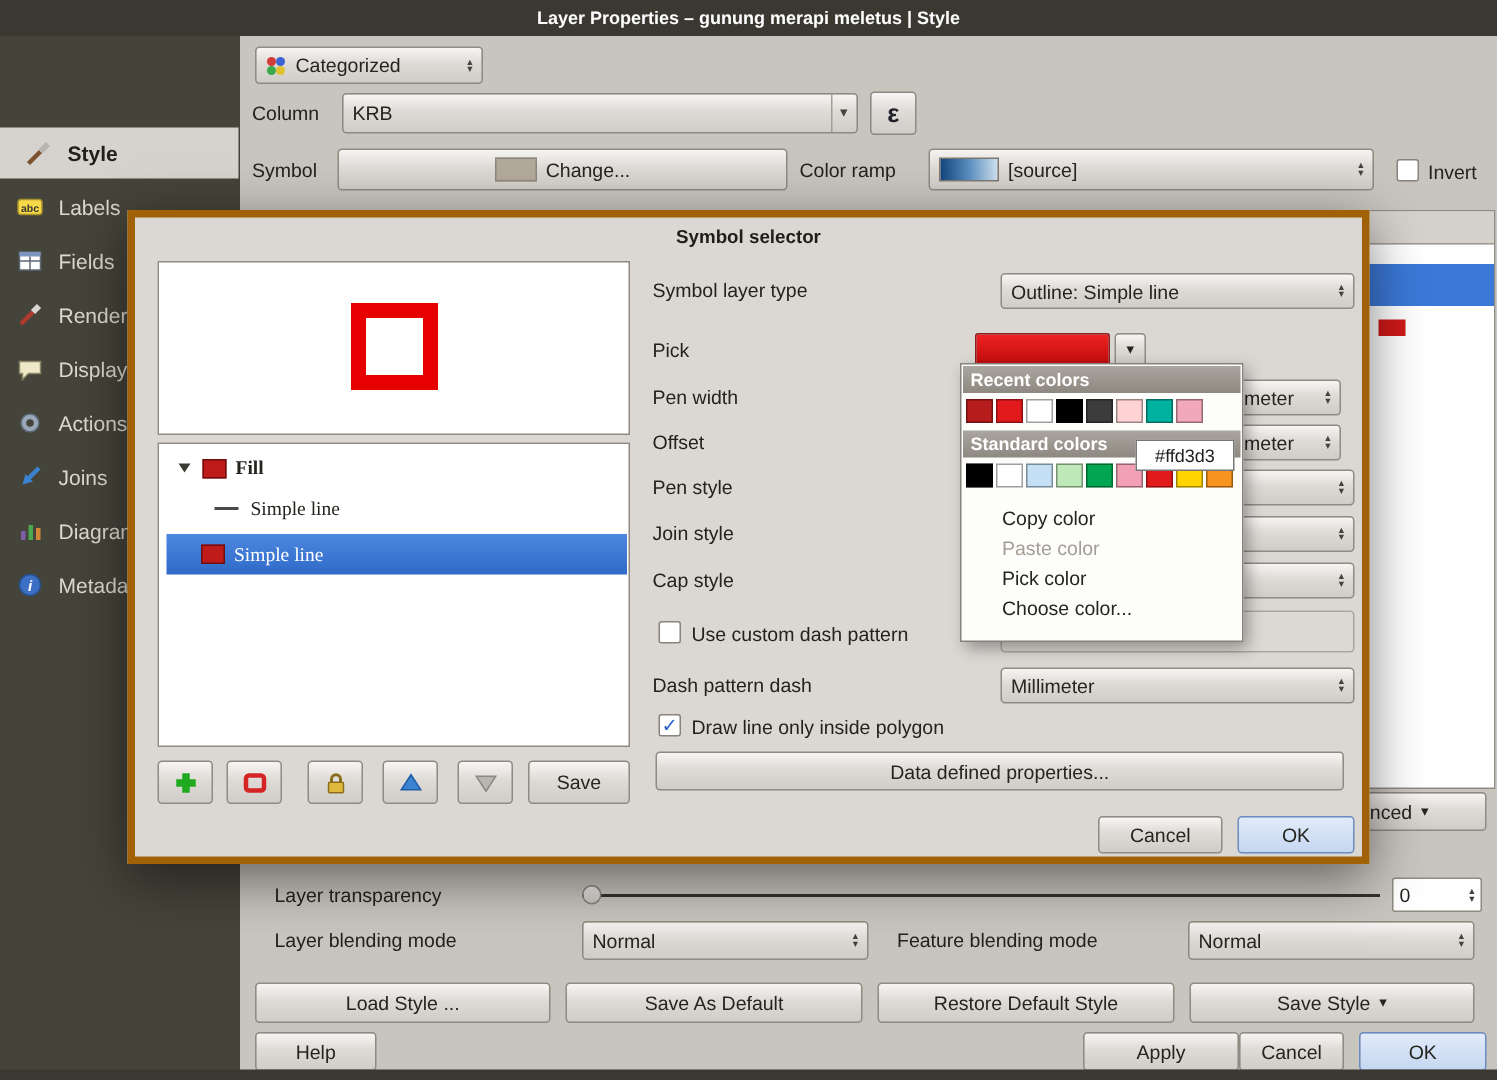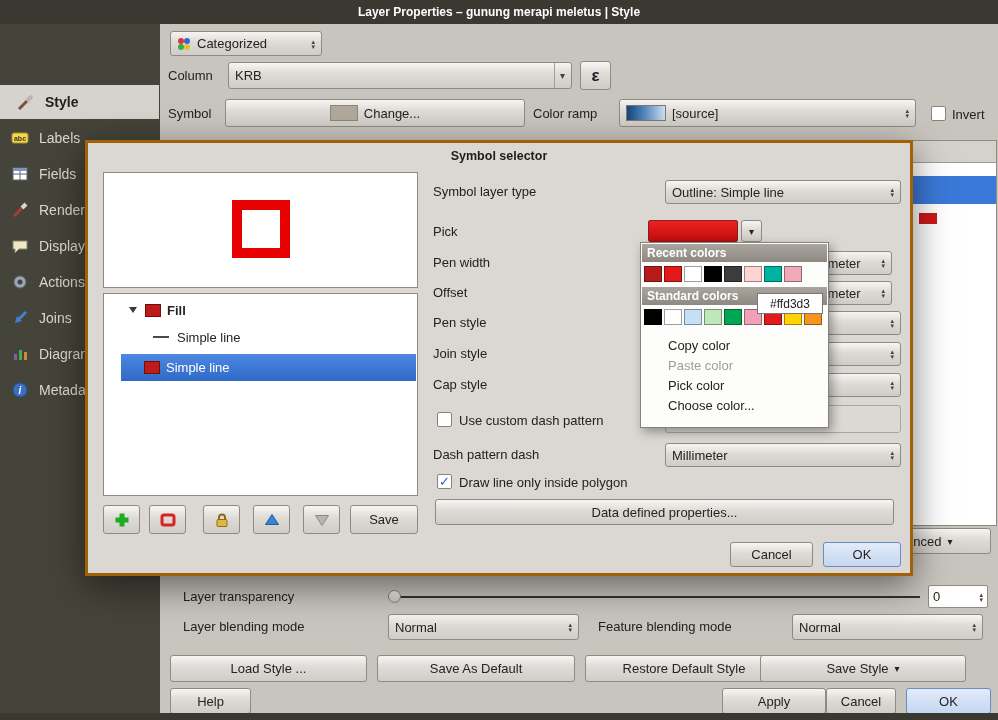--- a/index.html
+++ b/index.html
@@ -13,24 +13,24 @@
   .sicon { width:20px; height:20px; display:flex; align-items:center; justify-content:center; flex:0 0 20px; }
   .lbl { position:absolute; font-size:13px; color:#24221d; white-space:nowrap; }
   .btn, .combo { position:absolute; background:linear-gradient(#f7f5f3,#dedad6 45%,#d0ccc7); border:1px solid #8f8a82; border-radius:3px; display:flex; align-items:center; font-size:13px; color:#26241f; }
   .btn { justify-content:center; gap:6px; }
   .combo { padding:0 6px; gap:6px; overflow:hidden; }
   .spin { margin-left:auto; color:#44423c; flex:0 0 auto; }
   .spin::before { content:"▴\A▾"; white-space:pre; display:block; font-size:7px; line-height:5px; text-align:center; }
   .darr { margin-left:auto; font-size:10px; color:#44423c; padding-left:5px; border-left:1px solid #a39e96; align-self:stretch; display:flex; align-items:center; }
   .cb { position:absolute; width:15px; height:15px; background:#fff; border:1px solid #88837b; border-radius:2px; display:flex; align-items:center; justify-content:center; }
   .cb.checked::after { content:"✓"; color:#2a62c8; font-weight:bold; font-size:13px; line-height:1; }
-  .dialog { position:absolute; left:85px; top:140px; width:828px; height:436px; background:#dbd7d3; border:3px solid #a16207; box-shadow:0 10px 34px rgba(0,0,0,0.5); z-index:10; }
+  .dialog { position:absolute; left:85px; top:140px; width:828px; height:436px; background:#dbd7d3; border:5px solid #a16207; box-shadow:0 10px 34px rgba(0,0,0,0.5); z-index:10; }
   .dlg-title { position:absolute; top:6px; left:0; width:100%; text-align:center; font-weight:bold; font-size:12.5px; color:#1f1d19; }
   .panel-box { position:absolute; background:#fff; border:1px solid #8f8a82; }
-  .tree-row { position:absolute; left:17px; right:1px; height:26px; display:flex; align-items:center; }
+  .tree-row { position:absolute; left:5px; right:1px; height:26px; display:flex; align-items:center;font-family:Liberation Serif, serif; }
   .tree-row.selected { background:linear-gradient(#4d87e0,#2f6ac8); color:#fff; height:27px; }
   .expander { width:0; height:0; border-left:4px solid transparent; border-right:4px solid transparent; border-top:6px solid #3c3a35; }
   .swatch-sm { width:16px; height:13px; background:#c01b1b; border:1px solid #6f0e0e; }
   .tool-btn { position:absolute; width:37px; height:29px; background:linear-gradient(#f7f5f3,#dedad6 45%,#d0ccc7); border:1px solid #8f8a82; border-radius:3px; display:flex; align-items:center; justify-content:center; }
   .btn.disabled { background:#dcd8d3; border-color:#aba59d; }
   .btn.focused { background:linear-gradient(#e2ebf9,#c5d7f1); border-color:#6b8cc2; }
   .cmenu { position:absolute; left:640px; top:242px; width:189px; height:186px; background:#fdfdfc; border:1px solid #86817a; box-shadow:3px 4px 10px rgba(0,0,0,0.35); z-index:20; font-size:13px; }
   .cmenu-header { height:18px; margin:1px; background:linear-gradient(#aaa59e,#8d8880); color:#fff; font-size:12px; font-weight:bold; display:flex; align-items:center; padding-left:5px; }
   .swatch-row { display:flex; gap:2px; padding:3px 2px 4px 3px; }
   .swatch { width:18px; height:16px; border:1px solid rgba(0,0,0,0.38); }
@@ -196,21 +196,21 @@
   </div>
   <div class="lbl" style="left:598px;top:619px">Feature blending mode</div>
   <div class="combo" style="left:792px;top:614px;width:191px;height:26px">
     <span>Normal</span>
     <span class="spin"></span>
   </div>
 
   <div class="btn" style="left:170px;top:655px;width:197px;height:27px">Load Style ...</div>
   <div class="btn" style="left:377px;top:655px;width:198px;height:27px">Save As Default</div>
   <div class="btn" style="left:585px;top:655px;width:198px;height:27px">Restore Default Style</div>
-  <div class="btn" style="left:760px;top:655px;width:206px;height:27px">
+  <div class="btn" style="left:793px;top:655px;width:190px;height:27px">
     <span>Save Style</span>
     <span style="font-size:10px">▾</span>
   </div>
 
   <div class="btn" style="left:170px;top:688px;width:81px;height:26px">Help</div>
   <div class="btn" style="left:722px;top:688px;width:104px;height:26px">Apply</div>
   <div class="btn" style="left:826px;top:688px;width:70px;height:26px">Cancel</div>
   <div class="btn focused" style="left:906px;top:688px;width:85px;height:26px">OK</div>
 
   <div style="position:absolute;left:0;top:713px;width:998px;height:7px;background:#3a3831"></div>

